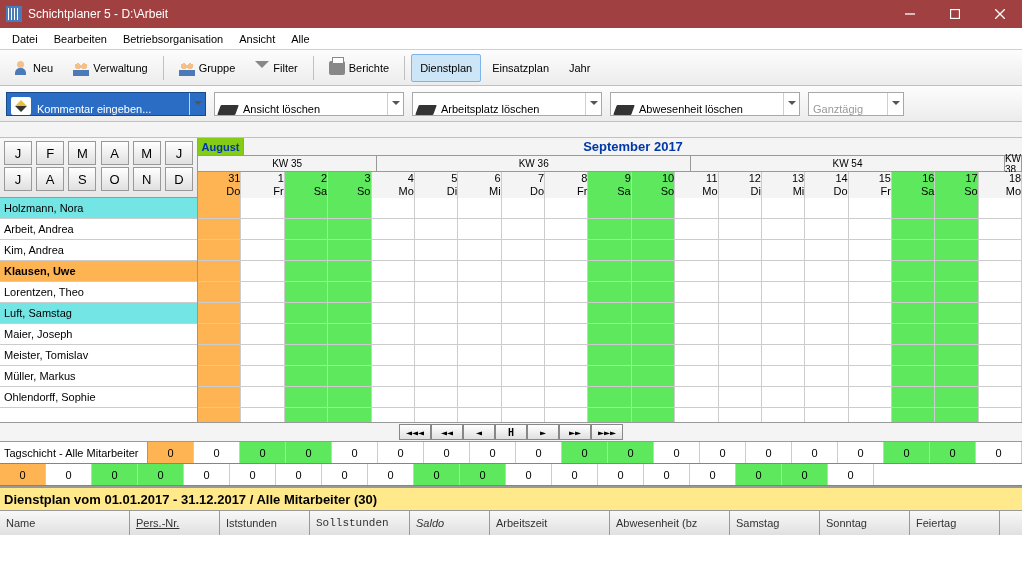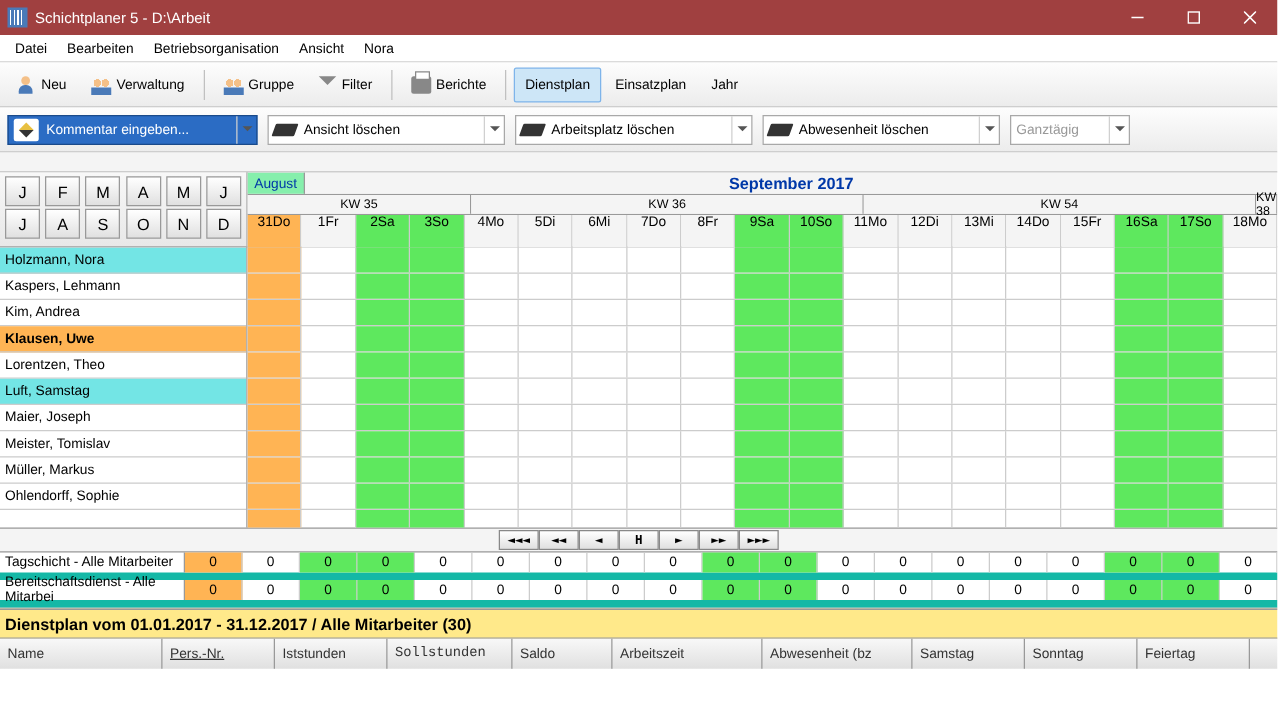--- a/index.html
+++ b/index.html
@@ -10,21 +10,21 @@
 .title-text{flex:1;font-size:12px}
 .win-btn{width:45px;height:28px;display:flex;align-items:center;justify-content:center;cursor:pointer}
 .win-btn svg{width:10px;height:10px;stroke:#fff;stroke-width:1.3;fill:none}
 .menu-bar{height:22px;background:#fff;border-bottom:1px solid #d0d0d0;display:flex;align-items:center;padding:0 4px}
 .menu-item{padding:3px 8px;cursor:pointer}
 .toolbar{height:36px;background:linear-gradient(#fdfdfd,#ececec);border-bottom:1px solid #c0c0c0;display:flex;align-items:center;padding:0 4px;gap:2px}
 .tb-btn{height:28px;padding:0 8px;display:flex;align-items:center;gap:4px;border:1px solid transparent;cursor:pointer;border-radius:2px}
 .tb-btn.active{background:#cde6f7;border-color:#7eb4ea}
 .tb-sep{width:1px;height:24px;background:#c0c0c0;margin:0 4px}
 .action-bar{height:36px;background:linear-gradient(#fdfdfd,#ececec);border-bottom:1px solid #c0c0c0;display:flex;align-items:center;padding:0 6px;gap:8px}
-.combo{height:24px;background:#fff;border:1px solid #a8a8a8;display:flex;align-items:center;padding:0 4px;gap:6px;cursor:pointer;position:relative}
+.combo{height:24px;background:#fff;border:1px solid #a8a8a8;display:flex;align-items:flex-end;padding:0 4px;gap:6px;cursor:pointer;position:relative}
 .combo .dd{position:absolute;right:0;top:0;bottom:0;width:16px;border-left:1px solid #d0d0d0;display:flex;align-items:center;justify-content:center}
 .combo .dd::after{content:"";border:4px solid transparent;border-top-color:#555;margin-top:3px}
 .combo.kommentar{width:200px;background:#2b6cc4;color:#fff;border-color:#1a4a8a}
 .combo.kommentar .pen{width:20px;height:18px;background:#fff;border-radius:2px;display:flex;align-items:center;justify-content:center}
 .combo.wide{width:190px}
 .combo.gz{width:96px;color:#999}
 .combo .txt{flex:1;padding-right:16px}
 .eraser{width:18px;height:10px;background:#333;transform:skewX(-20deg);border-radius:1px}
 .spacer-row{height:16px;background:#f4f4f4;border-bottom:1px solid #c0c0c0}
 .main{display:flex;height:284px}
@@ -32,37 +32,37 @@
 .month-nav{height:60px;background:linear-gradient(#f8f8f8,#e8e8e8);border-bottom:1px solid #999;padding:3px 4px}
 .mrow{display:flex;justify-content:space-between;height:26px}
 .mbtn{width:28px;height:24px;background:linear-gradient(#fff,#e0e0e0);border:1px solid #999;display:flex;align-items:center;justify-content:center;cursor:pointer;font-size:13px;font-weight:normal}
 .emp-list{flex:1;overflow:hidden}
 .emp-row{height:21px;border-bottom:1px solid #ccc;padding:0 4px;display:flex;align-items:center;cursor:pointer}
 .emp-row.cyan{background:#73e5e5}
 .emp-row.orange{background:#ffb454;font-weight:bold}
 .right-col{flex:1;display:flex;flex-direction:column;overflow:hidden}
 .cal-head{height:60px;border-bottom:1px solid #999}
 .ch-r1{height:18px;display:flex;border-bottom:1px solid #999}
-.ch-r1 .aug{width:46px;border-right:1px solid #999;display:flex;align-items:center;justify-content:center;font-weight:normal;color:#0038a8;background:#86efac}
+.ch-r1 .aug{width:46px;border-right:1px solid #999;display:flex;align-items:center;justify-content:center;font-weight:bold;color:#0038a8;background:#84cc16}
 .ch-r1 .sep{flex:1;display:flex;align-items:center;justify-content:center;font-weight:bold;color:#0038a8;font-size:13px;background:#f4f4f4}
 .ch-r2{height:16px;display:flex;border-bottom:1px solid #999}
 .kw{border-right:1px solid #999;display:flex;align-items:center;justify-content:center;background:#f4f4f4;font-size:10px}
 .ch-r3{height:26px;display:flex}
-.day{width:46px;border-right:1px solid #ccc;display:flex;flex-direction:row;align-items:flex-start;justify-content:center;font-size:10px;background:#f4f4f4;line-height:1.2}
+.day{width:46px;border-right:1px solid #ccc;display:flex;flex-direction:column;align-items:flex-end;justify-content:center;font-size:10px;background:#f4f4f4;line-height:1.2}
 .day.we{background:#5ee85e}
 .day.aug{background:#ffb454}
 .cal-body{flex:1}
 .grid-row{height:21px;display:flex;border-bottom:1px solid #ccc}
 .gcell{width:46px;border-right:1px solid #ccc}
 .gcell.we{background:#5ee85e}
 .gcell.aug{background:#ffb454}
 .nav-ctrl{height:20px;background:#f4f4f4;border-top:1px solid #999;border-bottom:1px solid #999;display:flex;align-items:center;justify-content:center;gap:0}
 .nbtn{width:32px;height:16px;background:linear-gradient(#fff,#e0e0e0);border:1px solid #888;display:flex;align-items:center;justify-content:center;cursor:pointer;font-weight:bold;font-size:10px;font-family:monospace}
 .summary{border-bottom:1px solid #999}
-.sum-row{height:22px;display:flex;border-bottom:6px solid #14b8a6}
+.sum-row{height:22px;display:flex;border-bottom:1px solid #14b8a6}
 .sum-label{width:198px;border-right:1px solid #999;padding:0 4px;display:flex;align-items:center}
 .scell{width:46px;border-right:1px solid #ccc;display:flex;align-items:center;justify-content:center}
 .scell.we{background:#5ee85e}
 .scell.aug{background:#ffb454}
 .plan-head{height:24px;background:#ffe98a;border-top:1px solid #999;border-bottom:1px solid #999;display:flex;align-items:center;padding:0 4px;font-weight:bold;font-size:13px}
 .col-head{height:24px;display:flex;background:linear-gradient(#f8f8f8,#e0e0e0)}
 .ch{border-right:1px solid #999;padding:0 6px;display:flex;align-items:center;font-weight:normal;color:#333;overflow:hidden}
 .icon-person{width:16px;height:16px;position:relative}
 .icon-person::before{content:"";position:absolute;top:1px;left:4px;width:7px;height:7px;border-radius:50%;background:#f4c088}
 .icon-person::after{content:"";position:absolute;bottom:1px;left:2px;width:11px;height:7px;border-radius:5px 5px 0 0;background:#4a7ab8}
@@ -94,21 +94,21 @@
         <path d="M0 0l10 10M10 0L0 10"></path>
       </svg>
     </div>
 </div>
 
 <div class="menu-bar">
   <div class="menu-item">Datei</div>
   <div class="menu-item">Bearbeiten</div>
   <div class="menu-item">Betriebsorganisation</div>
   <div class="menu-item">Ansicht</div>
-  <div class="menu-item">Nora</div>
+  <div class="menu-item">Alle</div>
 </div>
 
 <div class="toolbar">
   <div class="tb-btn">
       <span class="icon-person"></span>
       <span>Neu</span>
     </div>
   <div class="tb-btn">
       <span class="icon-group"></span>
       <span>Verwaltung</span>
@@ -185,21 +185,21 @@
           <div class="mbtn">J</div>
           <div class="mbtn">A</div>
           <div class="mbtn">S</div>
           <div class="mbtn">O</div>
           <div class="mbtn">N</div>
           <div class="mbtn">D</div>
         </div>
     </div>
     <div class="emp-list" id="emp-list">
         <div class="emp-row cyan">Holzmann, Nora</div>
-        <div class="emp-row ">Kaspers, Lehmann</div>
+        <div class="emp-row ">Arbeit, Andrea</div>
         <div class="emp-row ">Kim, Andrea</div>
         <div class="emp-row orange">Klausen, Uwe</div>
         <div class="emp-row ">Lorentzen, Theo</div>
         <div class="emp-row cyan">Luft, Samstag</div>
         <div class="emp-row ">Maier, Joseph</div>
         <div class="emp-row ">Meister, Tomislav</div>
         <div class="emp-row ">Müller, Markus</div>
         <div class="emp-row ">Ohlendorff, Sophie</div>
       </div>
   </div>
@@ -559,21 +559,20 @@
         <div class="scell ">0</div>
         <div class="scell ">0</div>
         <div class="scell ">0</div>
         <div class="scell ">0</div>
         <div class="scell we">0</div>
         <div class="scell we">0</div>
         <div class="scell ">0</div>
       </div>
   </div>
   <div class="sum-row">
-    <div class="sum-label">Bereitschaftsdienst - Alle Mitarbei</div>
     <div id="sum-cells-2" style="display:flex">
         <div class="scell aug">0</div>
         <div class="scell ">0</div>
         <div class="scell we">0</div>
         <div class="scell we">0</div>
         <div class="scell ">0</div>
         <div class="scell ">0</div>
         <div class="scell ">0</div>
         <div class="scell ">0</div>
         <div class="scell ">0</div>
@@ -591,19 +590,19 @@
   </div>
 </div>
 
 <div class="plan-head">Dienstplan vom 01.01.2017 - 31.12.2017 / Alle Mitarbeiter (30)</div>
 
 <div class="col-head" id="col-head">
     <div class="ch" style="width: 130px;">Name</div>
     <div class="ch" style="width: 90px; text-decoration: underline;">Pers.-Nr.</div>
     <div class="ch" style="width: 90px;">Iststunden</div>
     <div class="ch" style="width: 100px; font-family: Liberation Mono, monospace;">Sollstunden</div>
-    <div class="ch" style="width: 80px;">Saldo</div>
+    <div class="ch" style="width: 80px; font-style: italic;">Saldo</div>
     <div class="ch" style="width: 120px;">Arbeitszeit</div>
     <div class="ch" style="width: 120px;">Abwesenheit (bz</div>
     <div class="ch" style="width: 90px;">Samstag</div>
     <div class="ch" style="width: 90px;">Sonntag</div>
     <div class="ch" style="width: 90px;">Feiertag</div>
   </div>
 
 </body></html>

